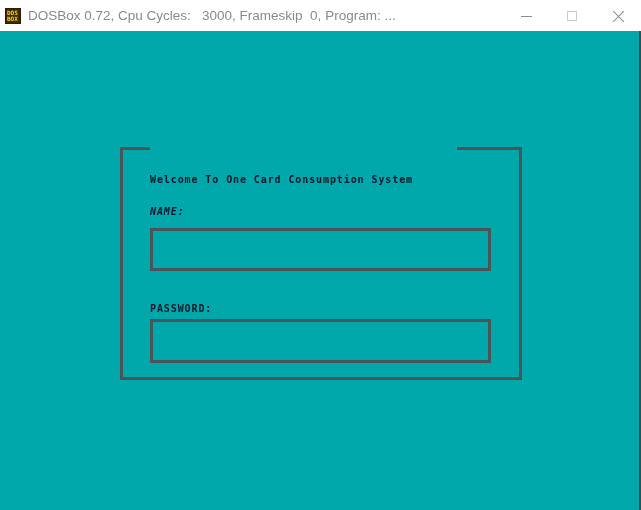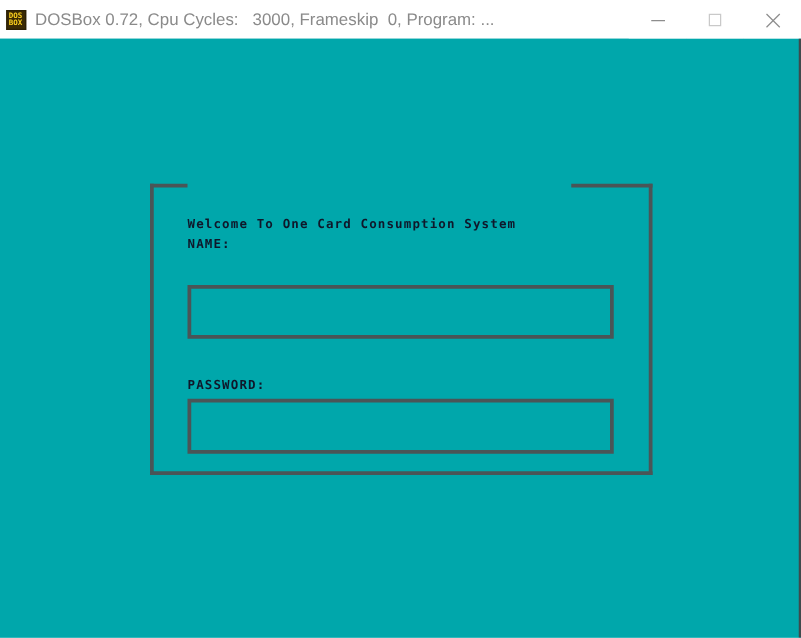--- a/index.html
+++ b/index.html
@@ -150,21 +150,22 @@
   #form-title {
     position: absolute;
     left: 150px;
     top: 142px;
     z-index: 3;
   }
 
   #label-name {
     position: absolute;
     left: 150px;
-    top: 158px;
+    top: 174px;
+    font-style: italic;
   }
   #label-password {
     position: absolute;
     left: 150px;
     top: 271px;
   }
 
   .dos-input {
     position: absolute;
     border: 3px solid #4a5557;

